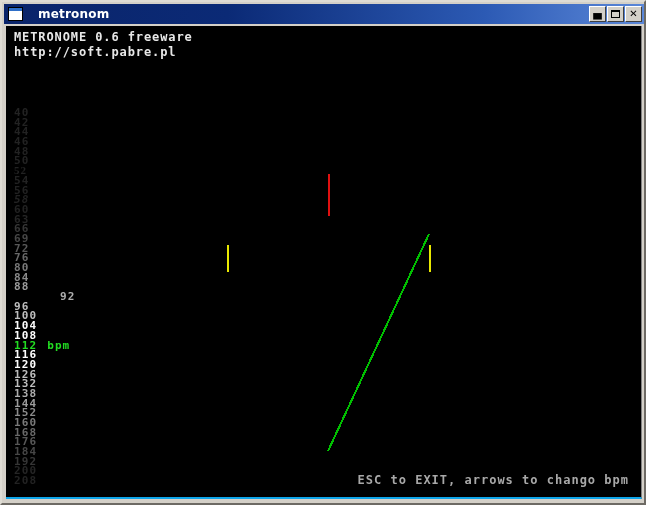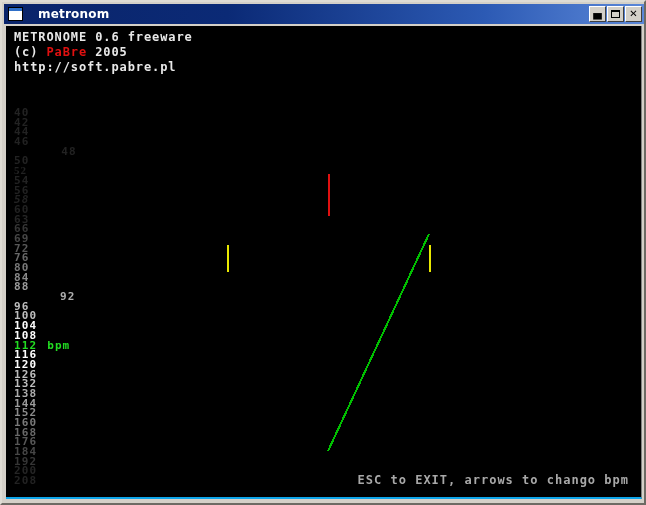--- a/index.html
+++ b/index.html
@@ -205,30 +205,29 @@
     </div>
     <div class="win-btn" id="btn-close">
       <span class="glyph">✕</span>
     </div>
   </div>
 
   <div id="console">
 
     <div id="header-block">
       <div class="line mono">METRONOME 0.6 freeware</div>
-      <div class="line mono"><span>(c) </span><span class="red-text">PaBre</span><span> 2005</span></div>
       <div class="line mono">http://soft.pabre.pl</div>
     </div>
 
     <div id="bpm-scale">
         <div class="bpm-row" style="color: rgb(34, 34, 34);"><span style="color: rgb(34, 34, 34);">40</span></div>
         <div class="bpm-row" style="color: rgb(34, 34, 34);"><span style="color: rgb(34, 34, 34);">42</span></div>
         <div class="bpm-row" style="color: rgb(34, 34, 34);"><span style="color: rgb(34, 34, 34);">44</span></div>
         <div class="bpm-row" style="color: rgb(34, 34, 34);"><span style="color: rgb(34, 34, 34);">46</span></div>
-        <div class="bpm-row" style="color: rgb(34, 34, 34); text-align: center;"><span style="color: rgb(34, 34, 34);">48</span></div>
+        <div class="bpm-row" style="color: rgb(34, 34, 34);"><span style="color: rgb(34, 34, 34);">48</span></div>
         <div class="bpm-row" style="color: rgb(34, 34, 34);"><span style="color: rgb(34, 34, 34);">50</span></div>
         <div class="bpm-row" style="color: rgb(34, 34, 34);"><span style="color: rgb(34, 34, 34); font-family: Liberation Serif, serif;">52</span></div>
         <div class="bpm-row" style="color: rgb(34, 34, 34);"><span style="color: rgb(34, 34, 34);">54</span></div>
         <div class="bpm-row" style="color: rgb(34, 34, 34);"><span style="color: rgb(34, 34, 34);">56</span></div>
         <div class="bpm-row" style="color: rgb(34, 34, 34); font-style: italic;"><span style="color: rgb(34, 34, 34);">58</span></div>
         <div class="bpm-row" style="color: rgb(34, 34, 34);"><span style="color: rgb(34, 34, 34);">60</span></div>
         <div class="bpm-row" style="color: rgb(37, 37, 37);"><span style="color: rgb(37, 37, 37);">63</span></div>
         <div class="bpm-row" style="color: rgb(54, 54, 54);"><span style="color: rgb(54, 54, 54);">66</span></div>
         <div class="bpm-row" style="color: rgb(71, 71, 71);"><span style="color: rgb(71, 71, 71);">69</span></div>
         <div class="bpm-row" style="color: rgb(88, 88, 88);"><span style="color: rgb(88, 88, 88);">72</span></div>

